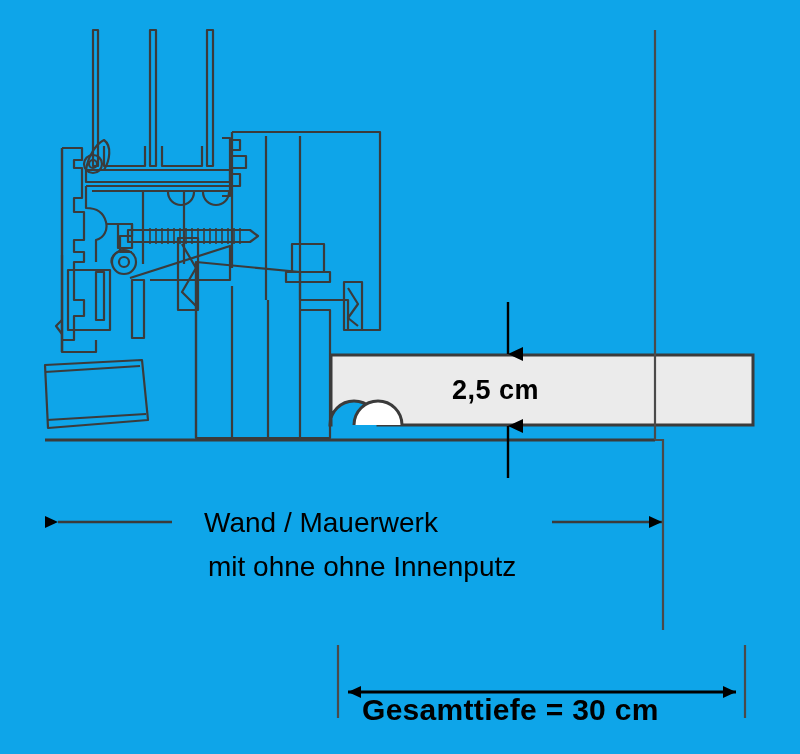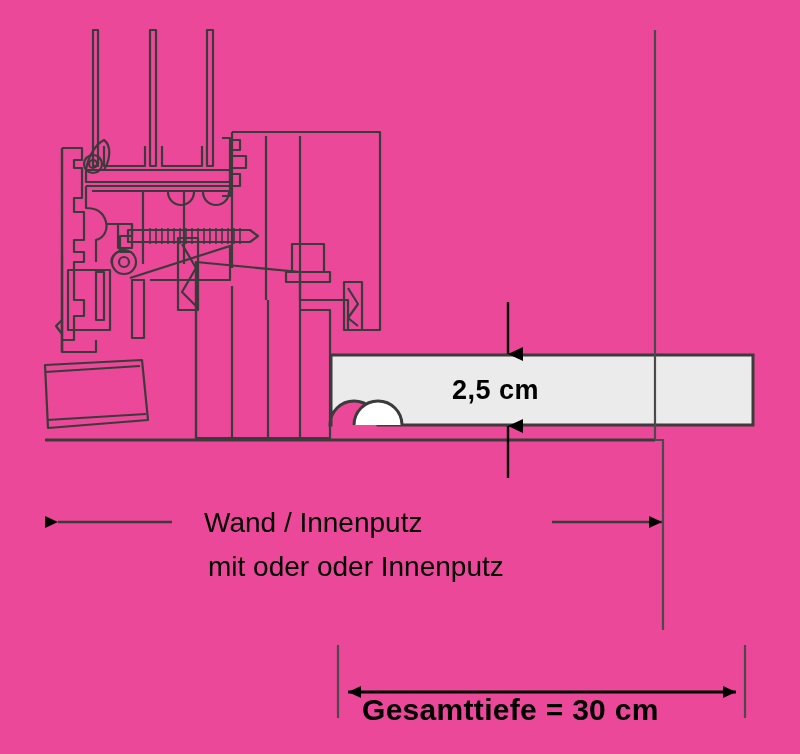--- a/index.html
+++ b/index.html
@@ -7,21 +7,21 @@
     padding: 0;
     background: #ffffff;
   }
   body {
     font-family: "Liberation Sans", sans-serif;
   }
   #stage {
     position: relative;
     width: 800px;
     height: 754px;
-    background: #ec4899;
+    background: #0ea5e9;
     overflow: hidden;
   }
   #drawing {
     position: absolute;
     left: 0;
     top: 0;
     width: 800px;
     height: 754px;
   }
   .lbl {
@@ -199,19 +199,19 @@
     </g>
 
     <g>
       <line x1="348" y1="692" x2="736" y2="692" stroke="#000000" stroke-width="3" marker-start="url(#arrowLeft)" marker-end="url(#arrowRight)"></line>
     </g>
 
   </svg>
 
   <div class="lbl lbl-thickness" style="left:452px; top:375px;">2,5 cm</div>
 
-  <div class="lbl lbl-wall" style="left:204px; top:507px;">Wand / Innenputz</div>
-
-  <div class="lbl lbl-wall" style="left:208px; top:551px;">mit oder oder Innenputz</div>
+  <div class="lbl lbl-wall" style="left:204px; top:507px;">Wand / Mauerwerk</div>
+
+  <div class="lbl lbl-wall" style="left:208px; top:551px;">mit ohne ohne Innenputz</div>
 
   <div class="lbl lbl-total" style="left:362px; top:645px;margin-top:48px;">Gesamttiefe = 30 cm</div>
 
 </div>
 
 </body></html>

